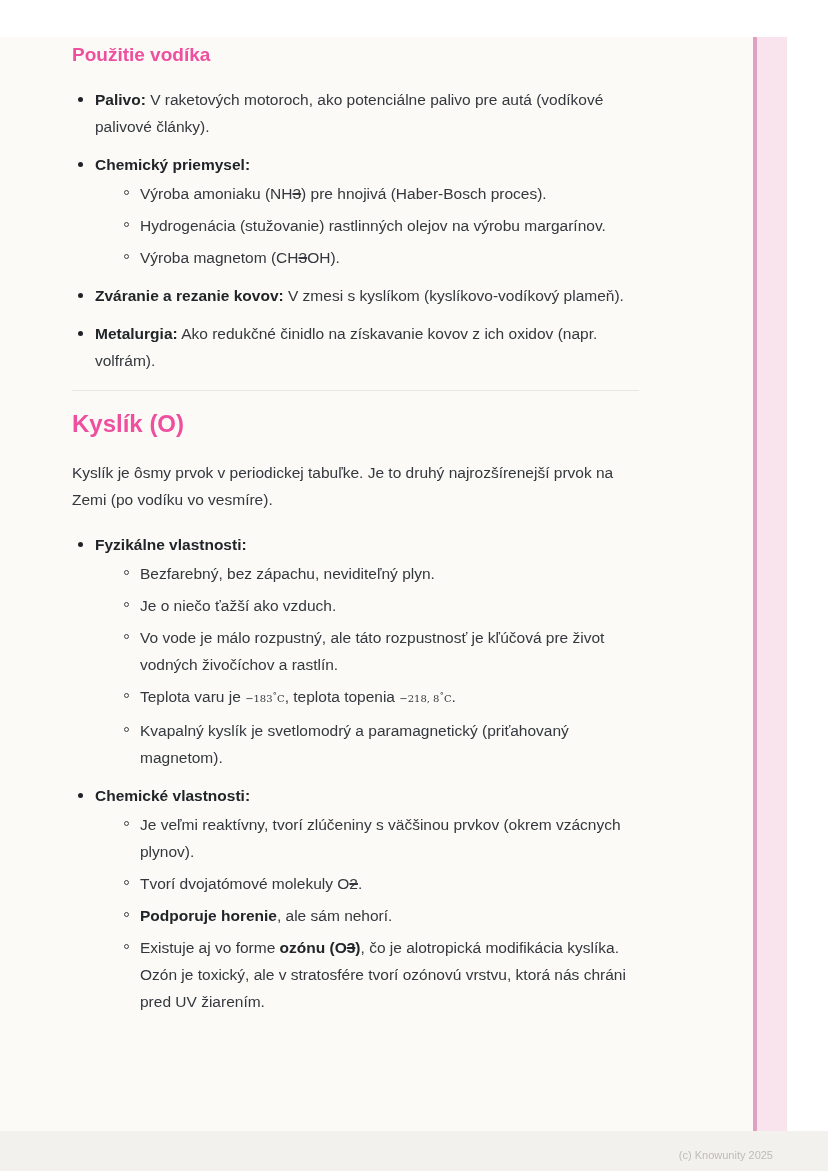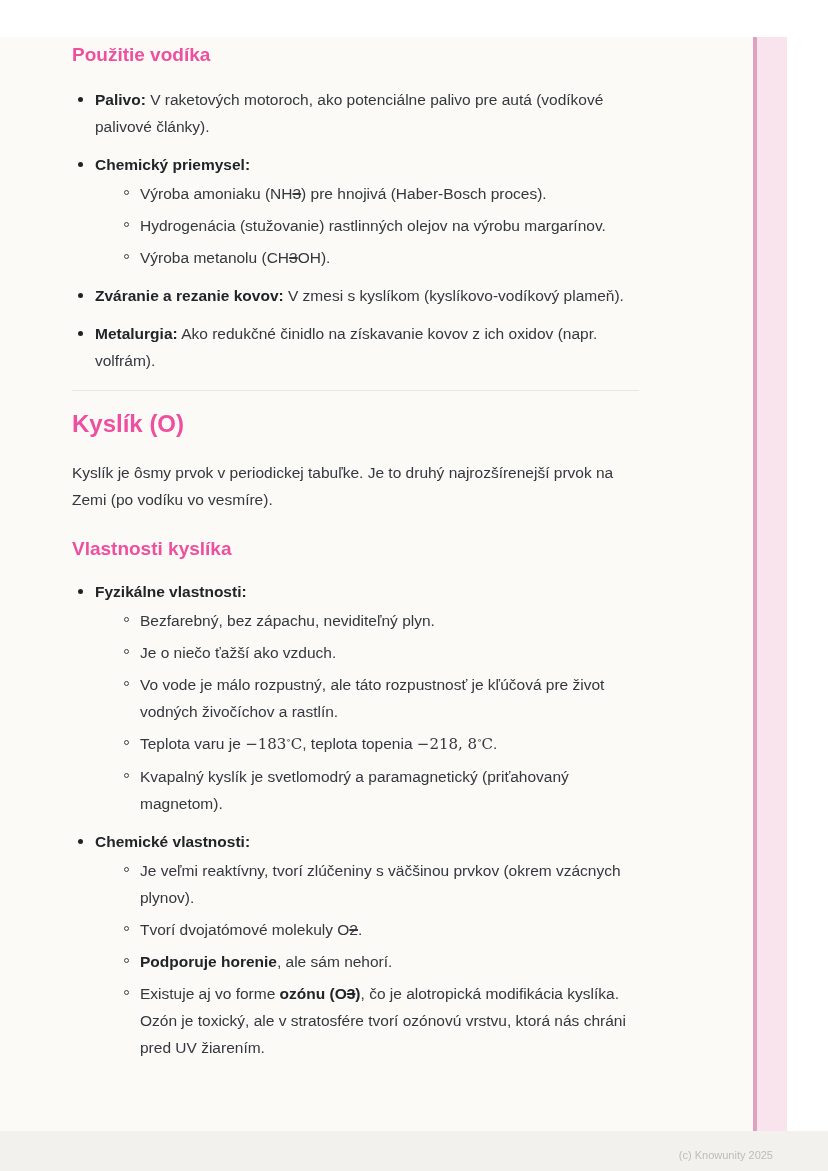--- a/index.html
+++ b/index.html
@@ -36,47 +36,46 @@
   ul.l1 > li { padding-left:23px; }
   ul.l1 > li + li { margin-top:11px; }
   ul.l2 { margin:2px 0 0 23px; }
   ul.l2 > li { padding-left:22px; }
   ul.l2 > li + li { margin-top:5px; }
   .marker { position:absolute; left:6px; display:inline-block; }
   .marker.dot { top:11px; width:5px; height:5px; border-radius:50%; background:#1f2227; }
   .marker.circle { top:10px; width:5px; height:5px; border-radius:50%; border:1.5px solid #3c4046; background:transparent; }
   .b { font-weight:700; color:#212529; }
   .strike { text-decoration:line-through; text-decoration-thickness:1.5px; }
-  .math { font-family:"DejaVu Serif", serif; font-size:15px; }
+  .math { font-family:"DejaVu Serif", serif; font-size:10px; }
   .deg { font-size:9px; vertical-align:super; line-height:0; }
   .watermark {
     position:absolute; top:1100px; right:55px;
     font-size:11px; line-height:14px; color:#bfbcb7; z-index:5;margin-top:48px;
   }
 </style>
 </head>
 <body>
 
 <div class="page">
   <main class="doc" id="doc">
       <h3>Použitie vodíka</h3>
       <ul class="l1">
         <li><span class="marker dot"></span><span><span class="b">Palivo:</span><span> V raketových motoroch, ako potenciálne palivo pre autá (vodíkové palivové články).</span></span></li>
         <li><span class="marker dot"></span><span><span class="b">Chemický priemysel:</span></span><ul class="l2">
             <li><span class="marker circle"></span><span><span>Výroba amoniaku (NH</span><span class="strike">3</span><span>) pre hnojivá (Haber-Bosch proces).</span></span></li>
             <li><span class="marker circle"></span><span><span>Hydrogenácia (stužovanie) rastlinných olejov na výrobu margarínov.</span></span></li>
-            <li><span class="marker circle"></span><span><span>Výroba metanolu (CH</span><span class="strike">3</span><span>OH).</span></span></li>
+            <li><span class="marker circle"></span><span><span>Výroba magnetom (CH</span><span class="strike">3</span><span>OH).</span></span></li>
           </ul></li>
         <li><span class="marker dot"></span><span><span class="b">Zváranie a rezanie kovov:</span><span> V zmesi s kyslíkom (kyslíkovo-vodíkový plameň).</span></span></li>
         <li><span class="marker dot"></span><span><span class="b">Metalurgia:</span><span> Ako redukčné činidlo na získavanie kovov z ich oxidov (napr. volfrám).</span></span></li>
       </ul>
       <div class="divider"></div>
       <h2>Kyslík (O)</h2>
       <p>Kyslík je ôsmy prvok v periodickej tabuľke. Je to druhý najrozšírenejší prvok na Zemi (po vodíku vo vesmíre).</p>
-      <h3 class="later">Vlastnosti kyslíka</h3>
       <ul class="l1">
         <li><span class="marker dot"></span><span><span class="b">Fyzikálne vlastnosti:</span></span><ul class="l2">
             <li><span class="marker circle"></span><span><span>Bezfarebný, bez zápachu, neviditeľný plyn.</span></span></li>
             <li><span class="marker circle"></span><span><span>Je o niečo ťažší ako vzduch.</span></span></li>
             <li><span class="marker circle"></span><span><span>Vo vode je málo rozpustný, ale táto rozpustnosť je kľúčová pre život vodných živočíchov a rastlín.</span></span></li>
             <li><span class="marker circle"></span><span><span>Teplota varu je </span><span class="math">−183</span><span class="math deg">∘</span><span class="math">C</span><span>, teplota topenia </span><span class="math">−218, 8</span><span class="math deg">∘</span><span class="math">C</span><span>.</span></span></li>
             <li><span class="marker circle"></span><span><span>Kvapalný kyslík je svetlomodrý a paramagnetický (priťahovaný magnetom).</span></span></li>
           </ul></li>
         <li><span class="marker dot"></span><span><span class="b">Chemické vlastnosti:</span></span><ul class="l2">
             <li><span class="marker circle"></span><span><span>Je veľmi reaktívny, tvorí zlúčeniny s väčšinou prvkov (okrem vzácnych plynov).</span></span></li>

